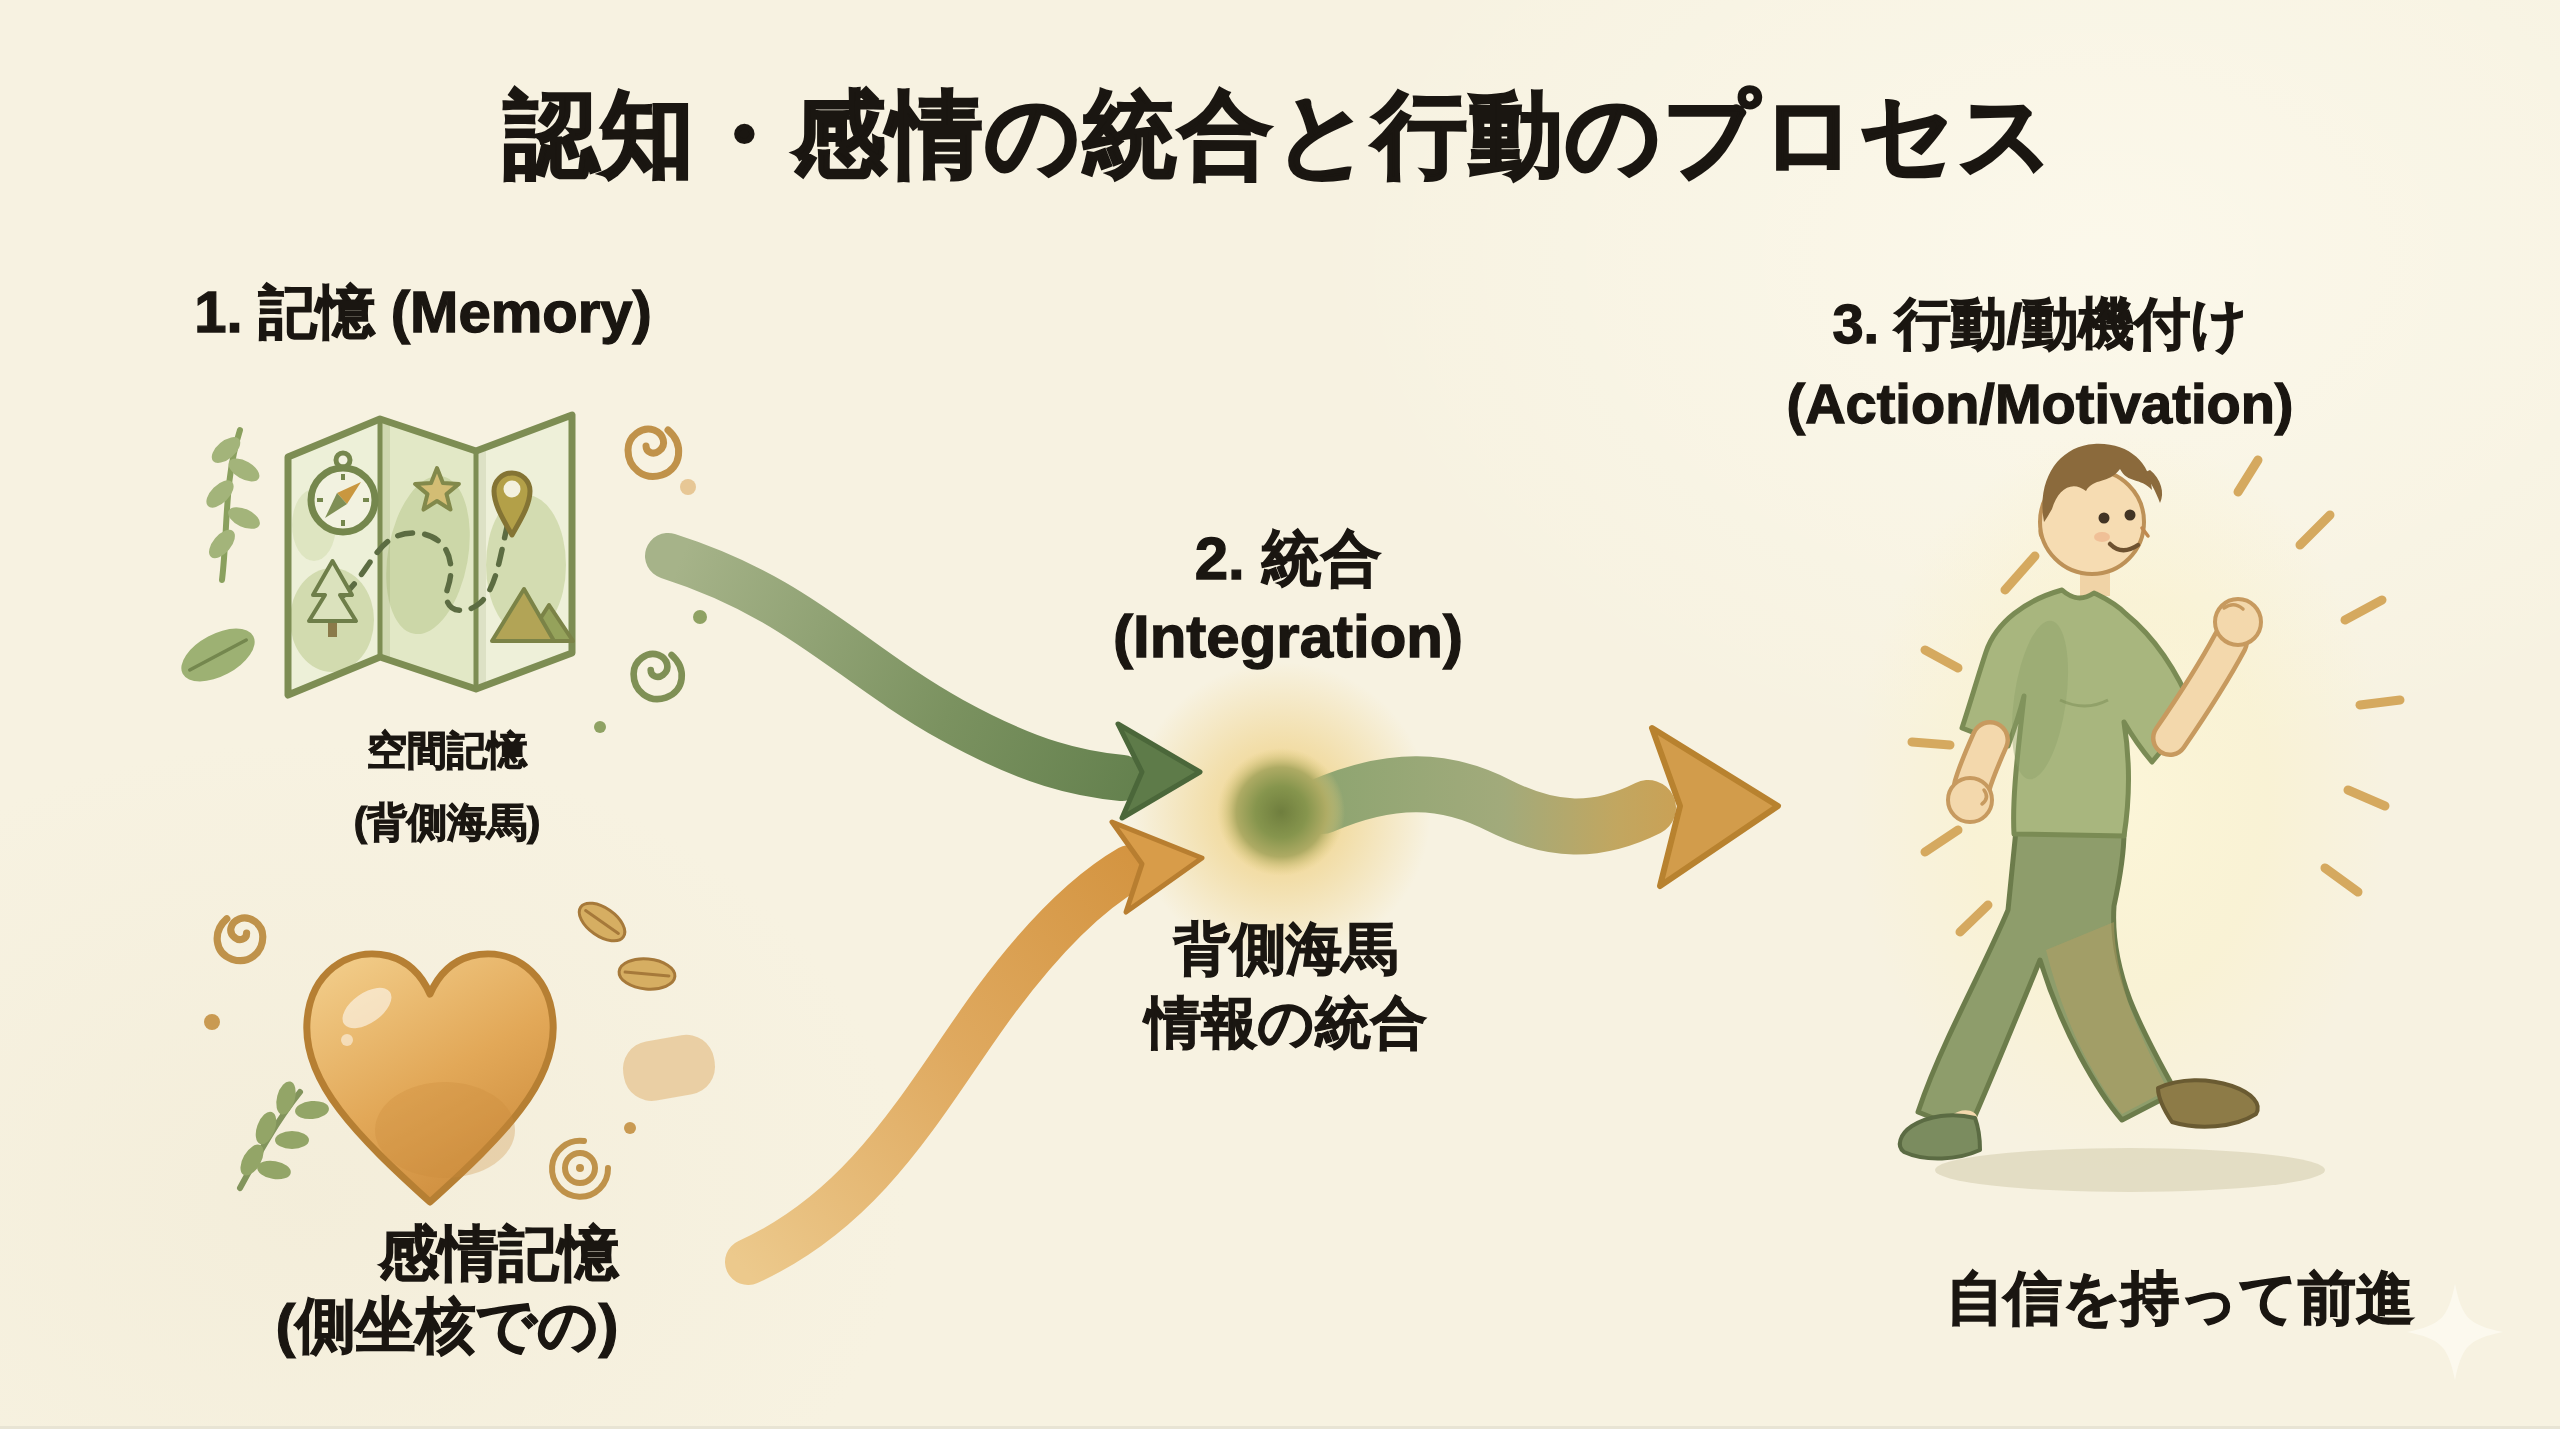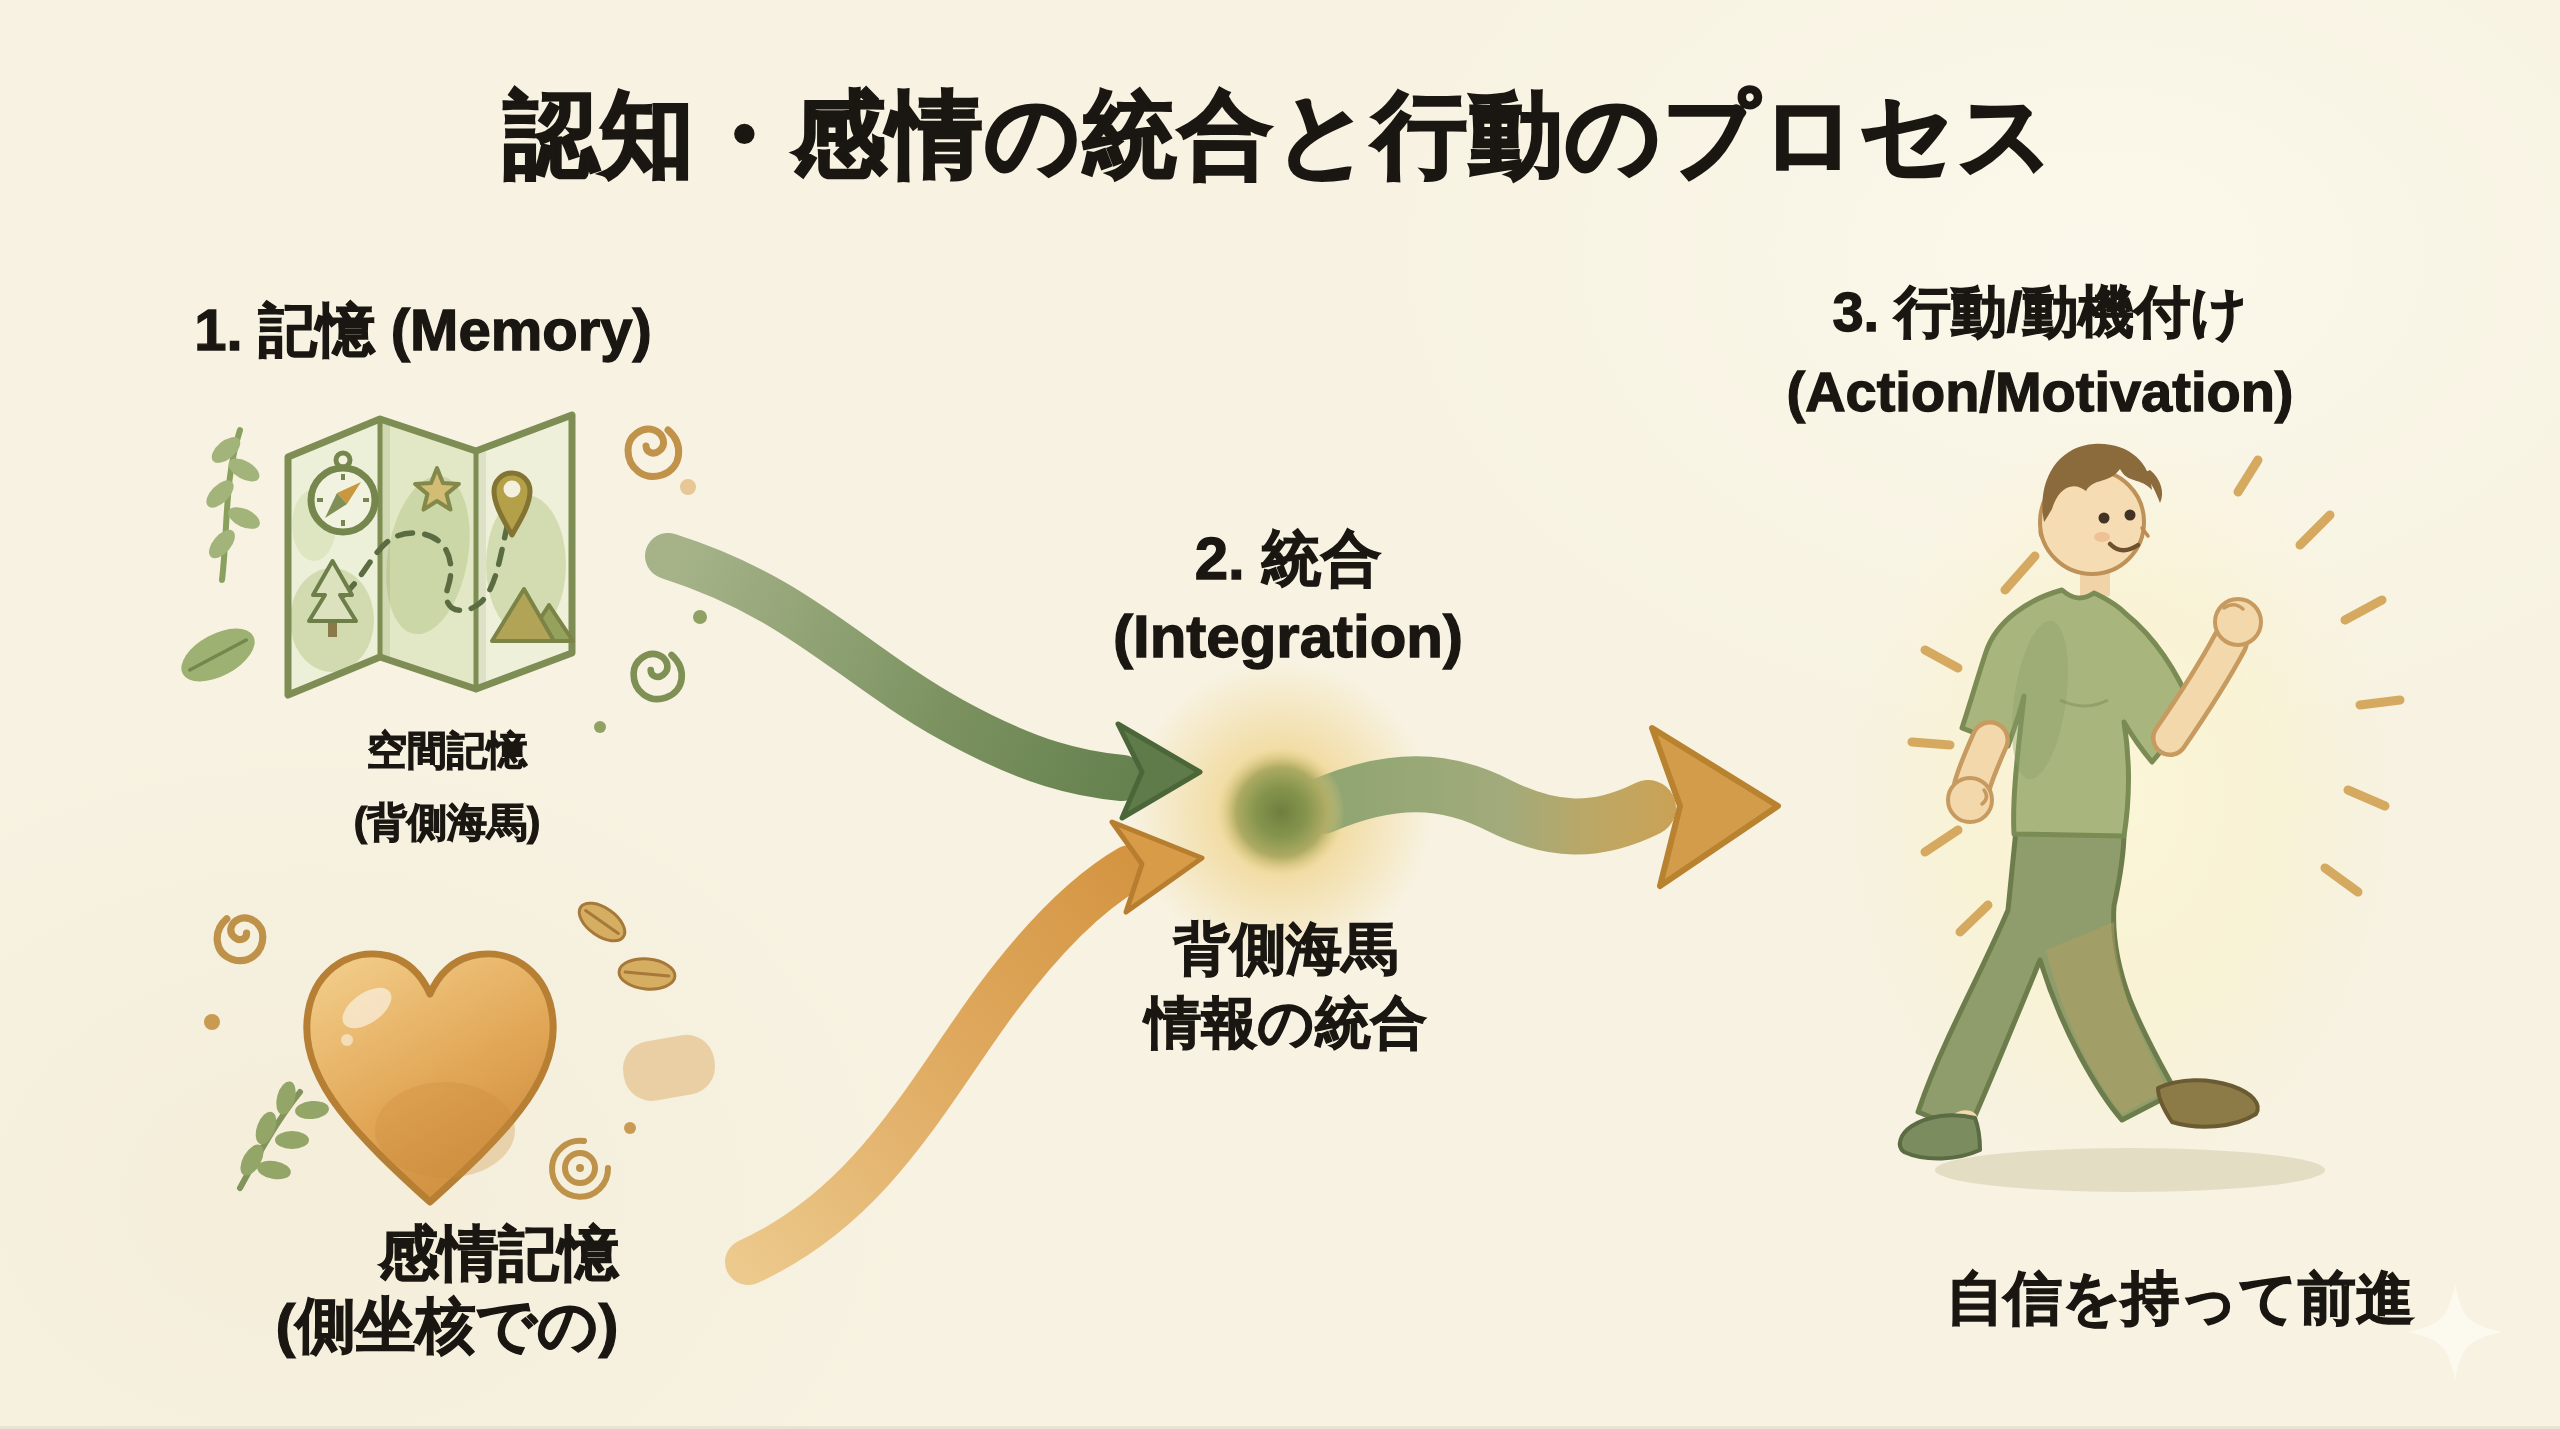--- a/index.html
+++ b/index.html
@@ -11,23 +11,23 @@
       radial-gradient(1000px 760px at 12% 84%, rgba(240,233,211,.5), rgba(240,233,211,0) 60%);
     font-family:Liberation Sans, sans-serif;
     color:#1a1611;
   }
   .art{position:absolute;inset:0;width:2560px;height:1429px;}
   .txt{
     position:absolute;transform:translateX(-50%);
     text-align:center;white-space:nowrap;font-weight:700;color:#1a1611;
   }
   .title{top:72px;left:1280px;font-size:94px;letter-spacing:2px;-webkit-text-stroke:2.5px #1a1611;}
-  .step1{top:292px;left:423px;font-size:58px;-webkit-text-stroke:1.3px #1a1611;}
+  .step1{top:274px;left:423px;font-size:58px;-webkit-text-stroke:1.3px #1a1611;}
   .step2{top:520px;left:1288px;font-size:60px;line-height:78px;-webkit-text-stroke:1.3px #1a1611;}
-  .step3{top:272px;left:2040px;font-size:56px;line-height:80px;-webkit-text-stroke:1.3px #1a1611;}
+  .step3{top:284px;left:2040px;font-size:56px;line-height:80px;-webkit-text-stroke:1.3px #1a1611;}
   .capA{top:714px;left:447px;font-size:40px;line-height:72px;-webkit-text-stroke:1.2px #1a1611;}
   .capB{top:1218px;left:447px;font-size:60px;line-height:72px;text-align:right;-webkit-text-stroke:1.2px #1a1611;}
   .capC{top:912px;left:1286px;font-size:56px;line-height:74px;-webkit-text-stroke:1.2px #1a1611;}
   .capD{top:1260px;left:2148px;font-size:58px;margin-left:32px;-webkit-text-stroke:1.3px #1a1611;}
 </style>
 </head>
 <body>
 
 <div class="canvas">
 

